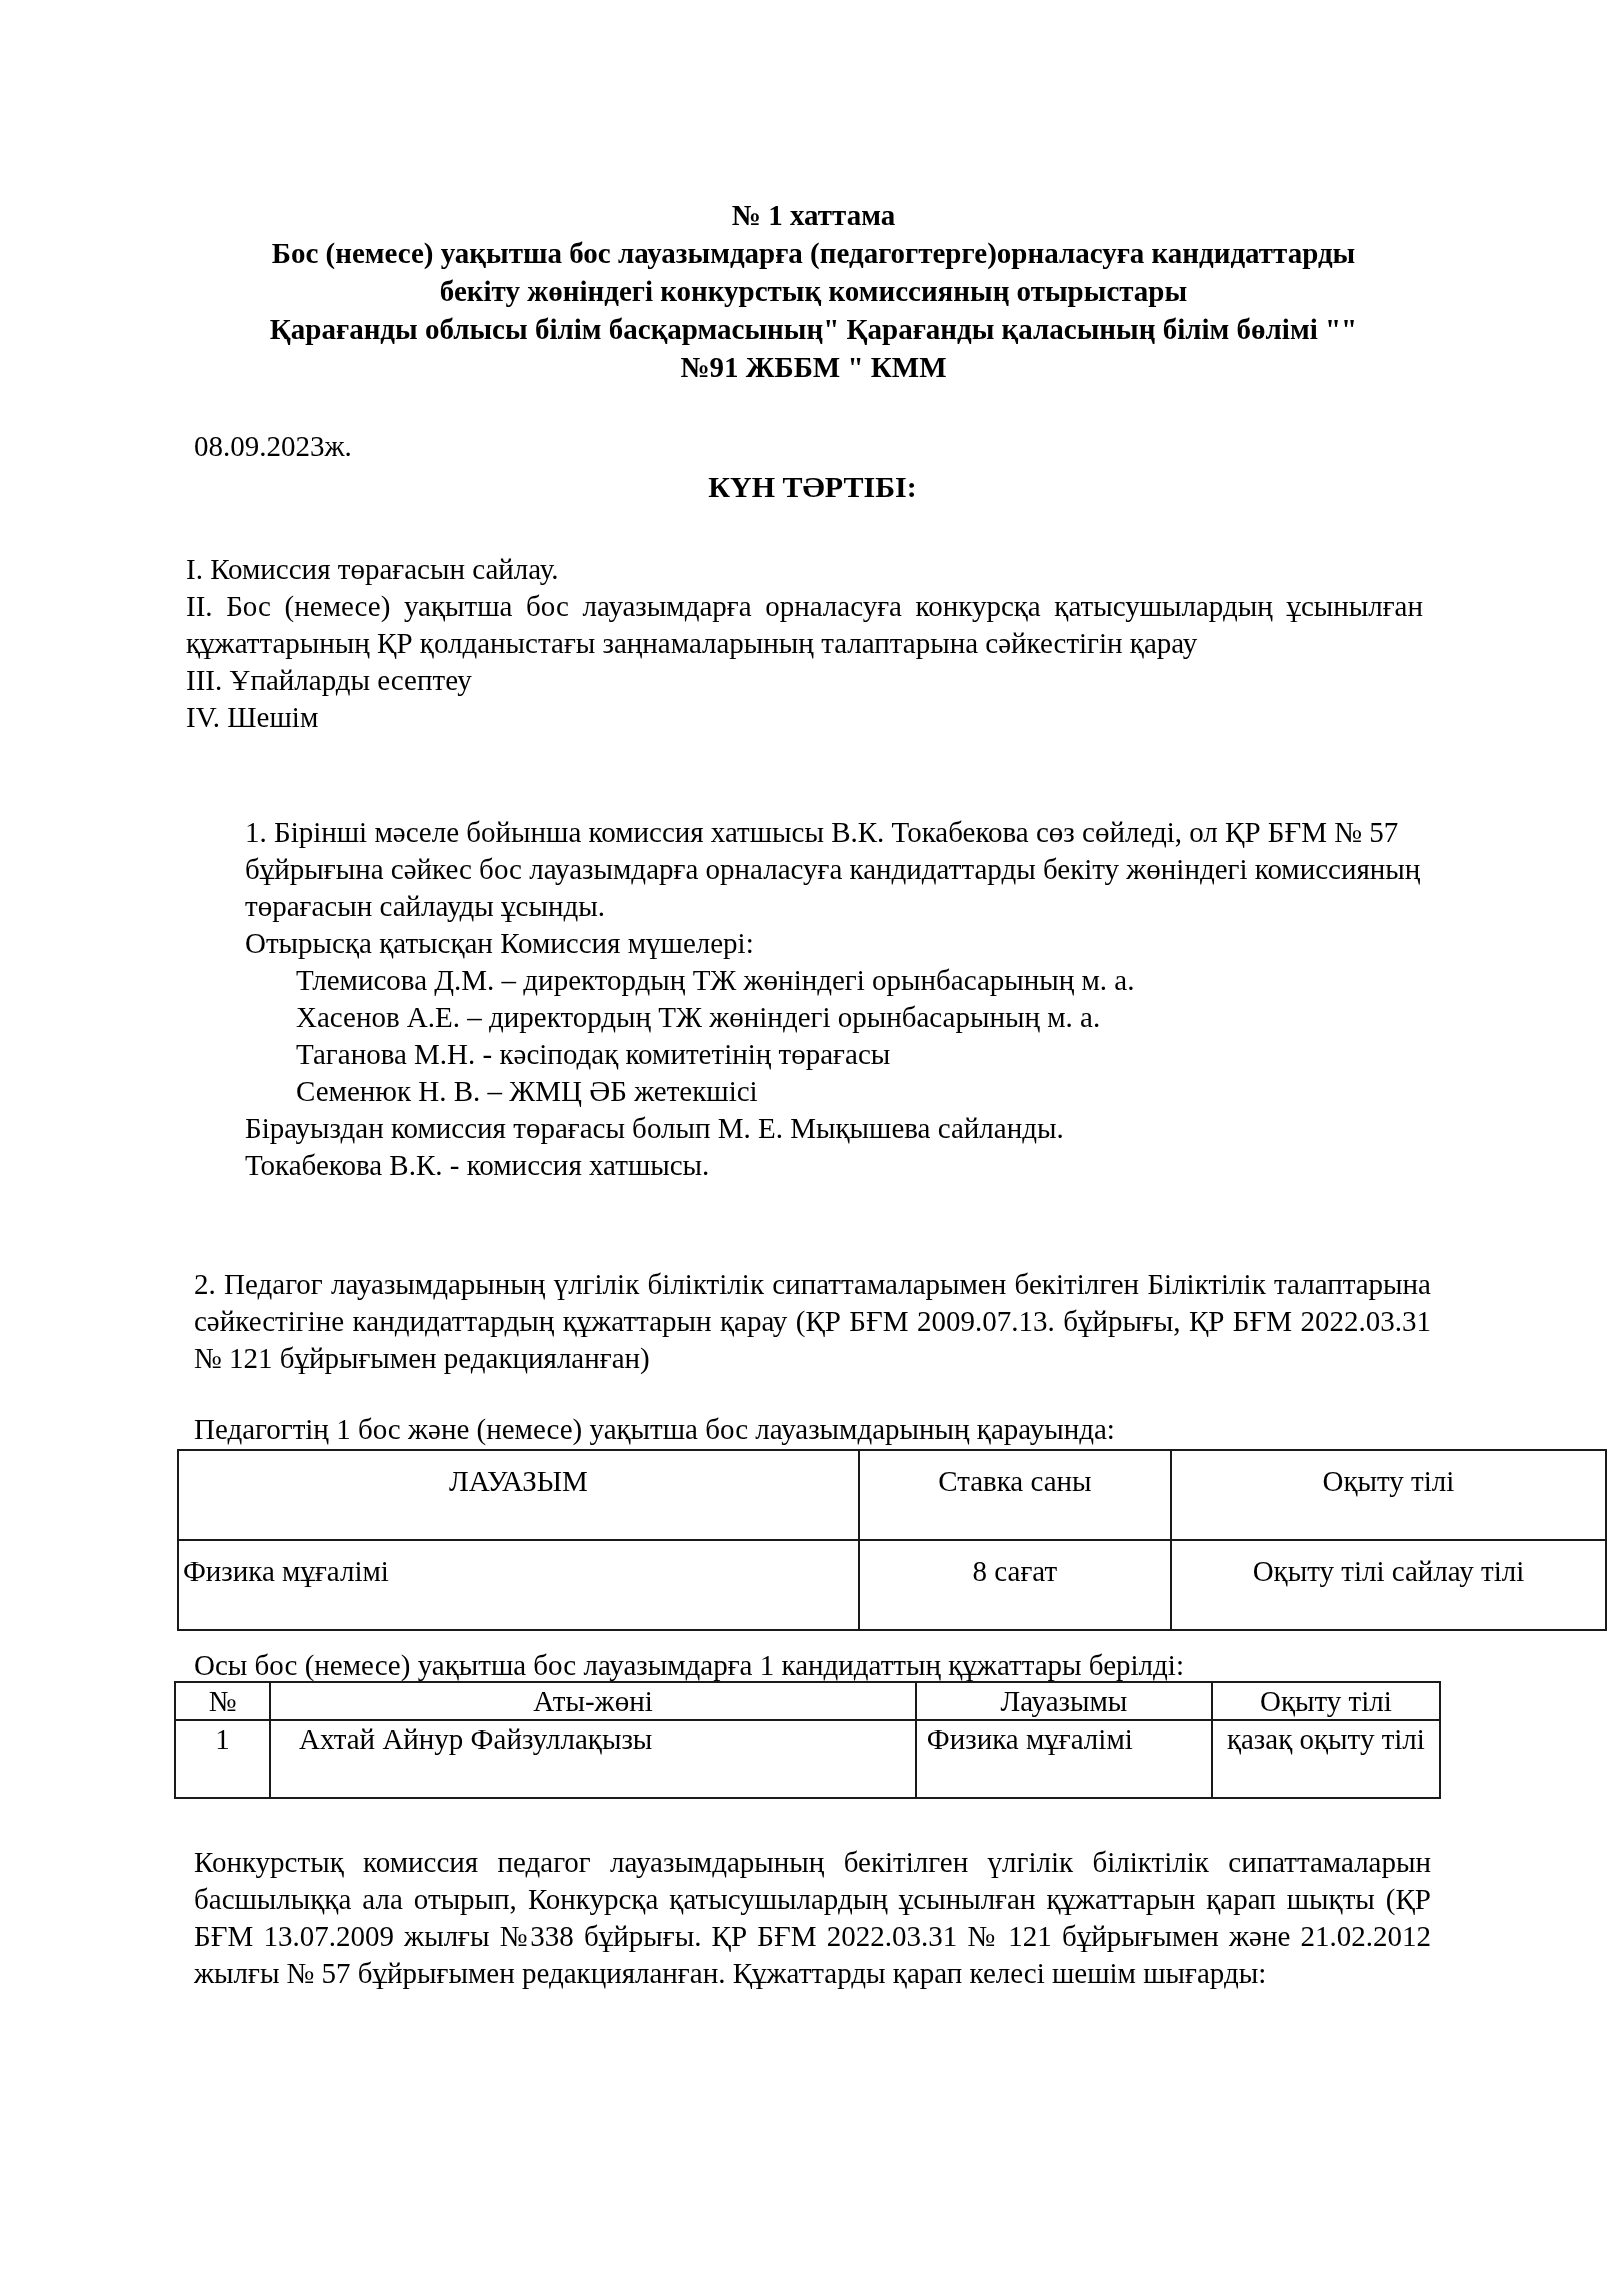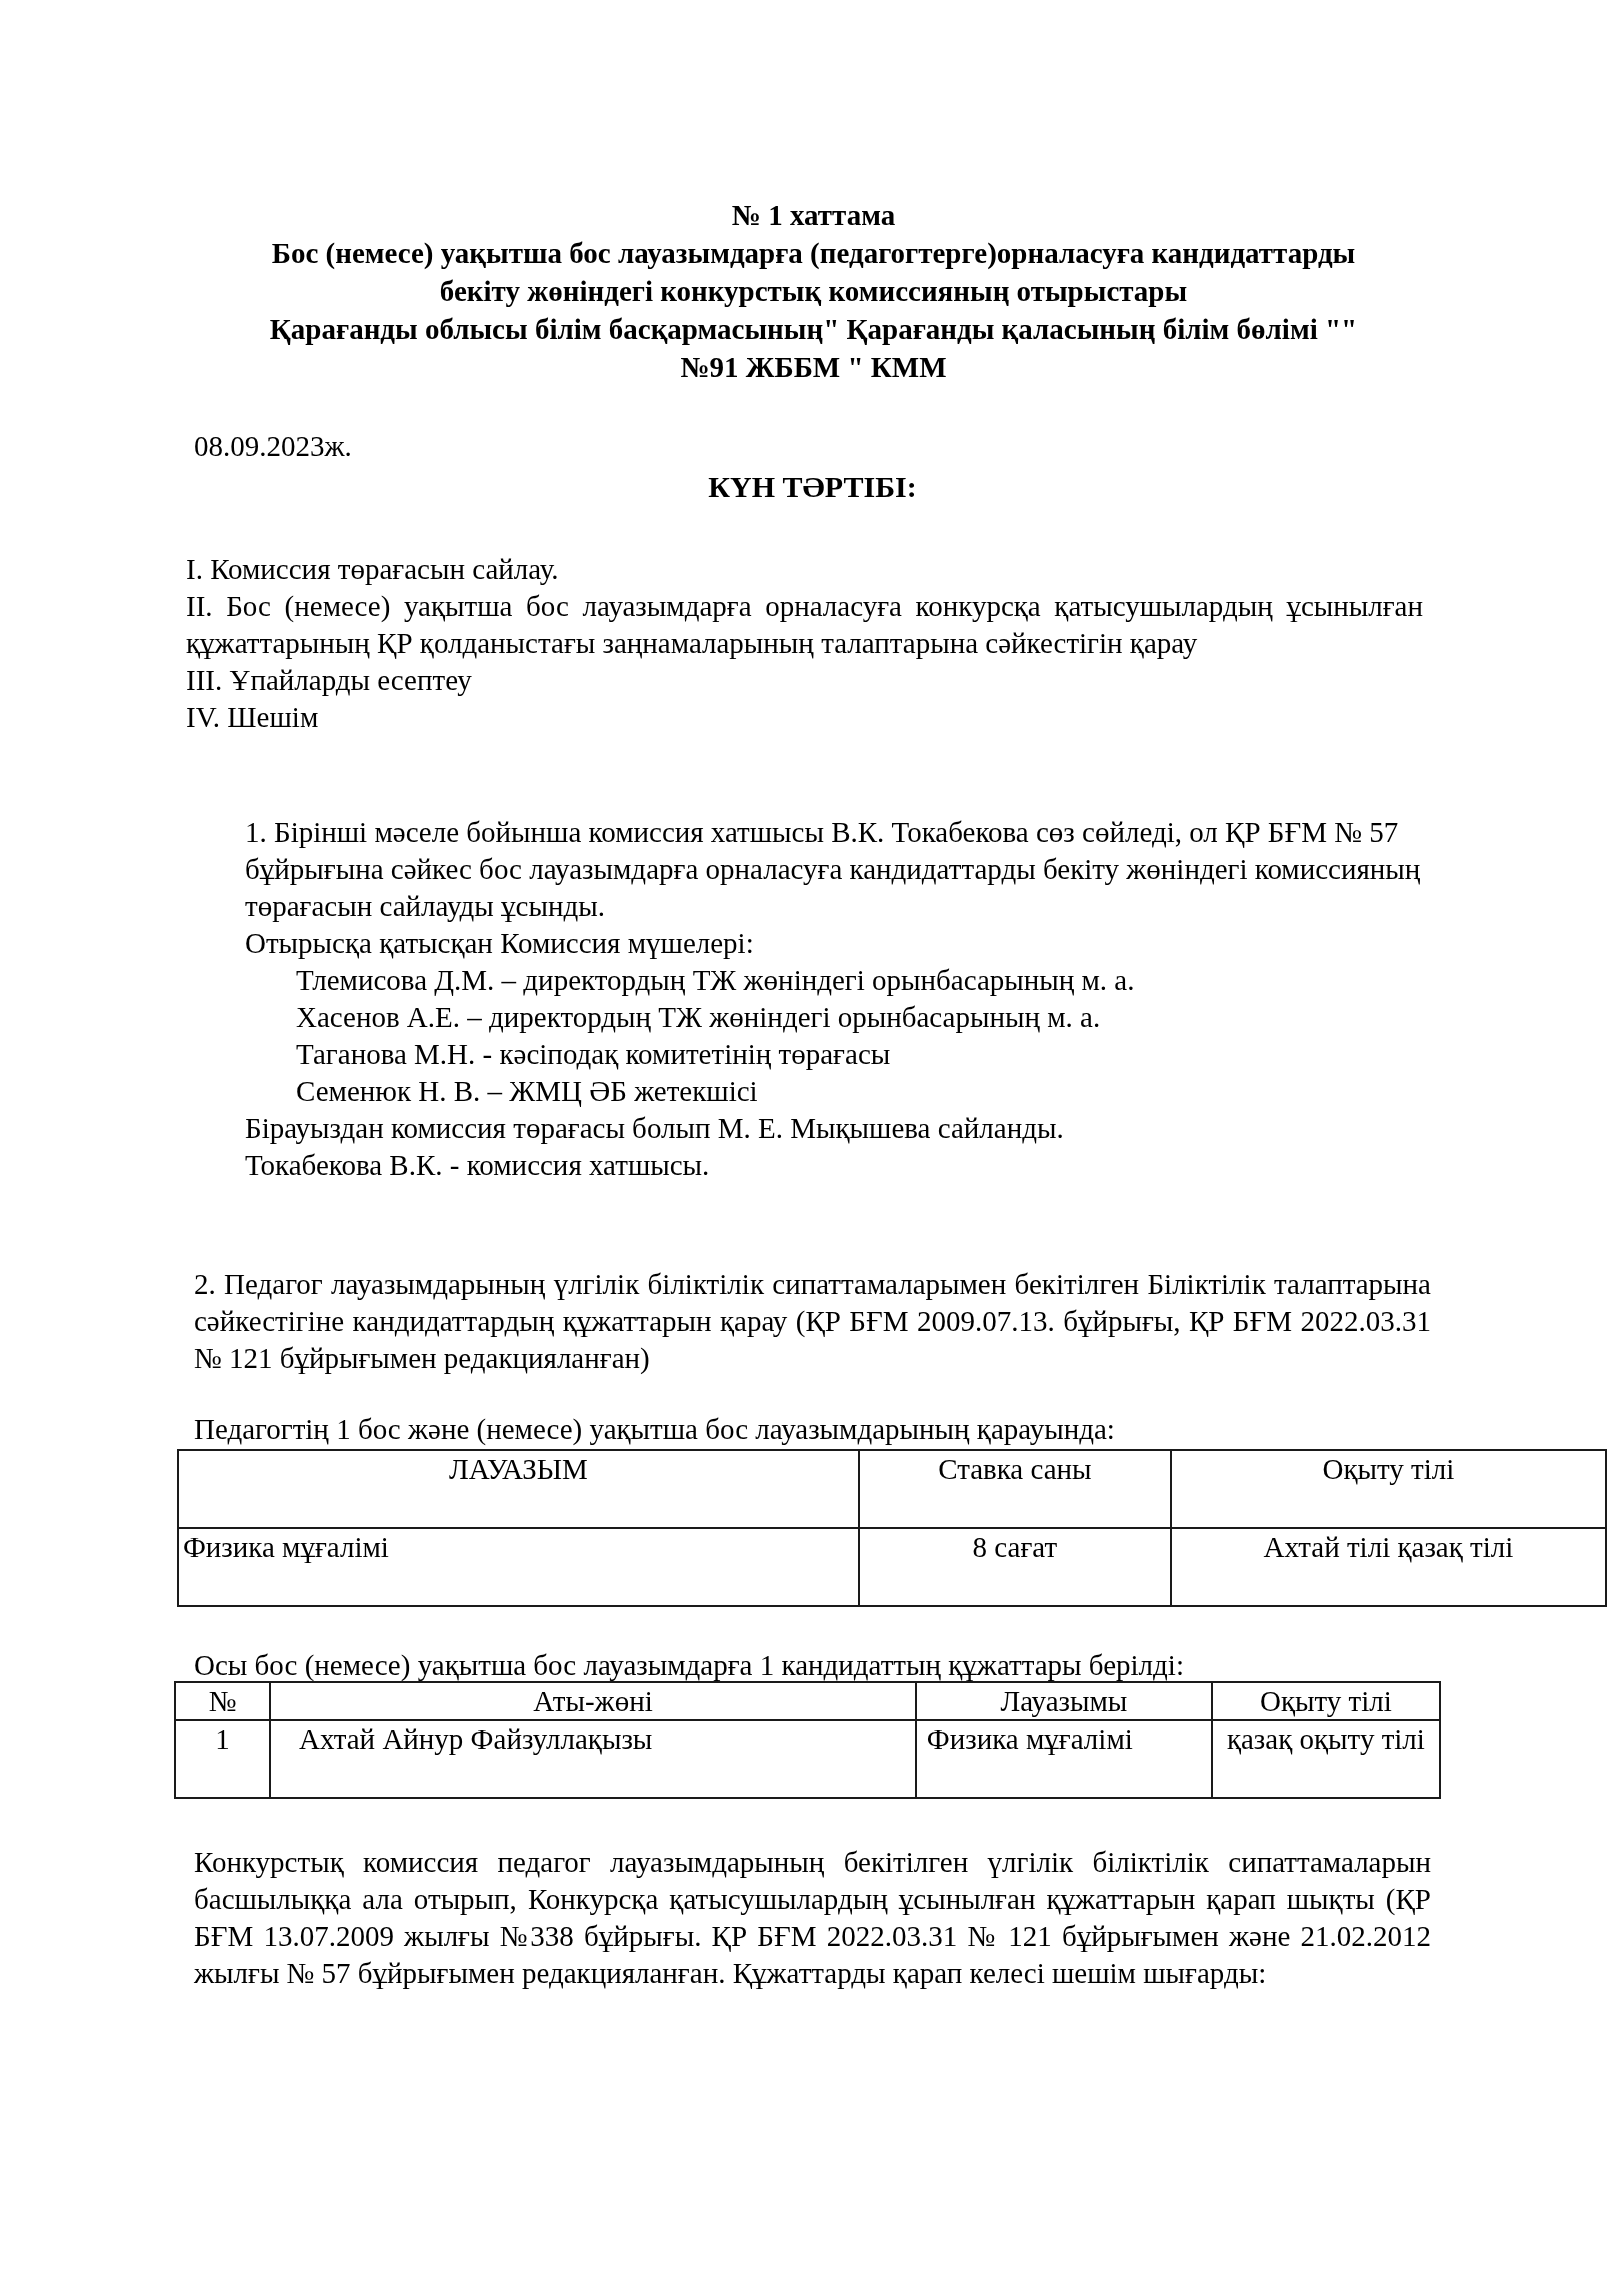--- a/index.html
+++ b/index.html
@@ -26,21 +26,21 @@
   #section1 .p1 { margin-left: 51px; width: 1186px; }
   #section1 .member { margin-left: 102px; }
   #section1 .after { margin-left: 51px; }
 
   #section2 { left: 194px; width: 1237px; top: 1266px; }
 
   #table1-caption { left: 194px; top: 1411px; }
   table { border-collapse: collapse; position: absolute; }
   table td { border: 2px solid #1a1a1a; vertical-align: top; padding: 0; }
   #table1 { left: 177px; top: 1449px; width: 1430px; }
-  #table1 td { height: 76px; padding-top: 0; margin-top: 16px; }
+  #table1 td { height: 76px; padding-top: 12px; margin-top: 16px; }
   #table1 .c1 { width: 675px; }
   #table1 .c2 { width: 310px; text-align: center; }
   #table1 .c3 { text-align: center; }
   #table1 .left { text-align: left; padding-left: 3.9px; }
 
   #table2-caption { left: 194px; top: 1647px; }
   #table2 { left: 174px; top: 1681px; width: 1267px; }
   #table2 td { line-height: 36px; }
   #table2 .n { width: 93px; text-align: center; }
   #table2 .name { width: 616px; }
@@ -92,21 +92,21 @@
 <table id="table1">
   <tbody>
       <tr>
     <td class="c1 center">ЛАУАЗЫМ</td>
     <td class="c2">Ставка саны</td>
     <td class="c3">Оқыту тілі</td>
   </tr>
   <tr>
     <td class="c1 left">Физика  мұғалімі</td>
     <td class="c2">8 сағат</td>
-    <td class="c3">Ахтай тілі қазақ тілі</td>
+    <td class="c3">Оқыту тілі сайлау тілі</td>
   </tr>
 </tbody>
   </table>
 
 <div id="table2-caption" class="abs line">Осы бос (немесе) уақытша бос лауазымдарға 1 кандидаттың құжаттары берілді:</div>
 <table id="table2">
   <tbody>
       <tr class="hdr">
     <td class="n">№</td>
     <td class="name">Аты-жөні</td>

